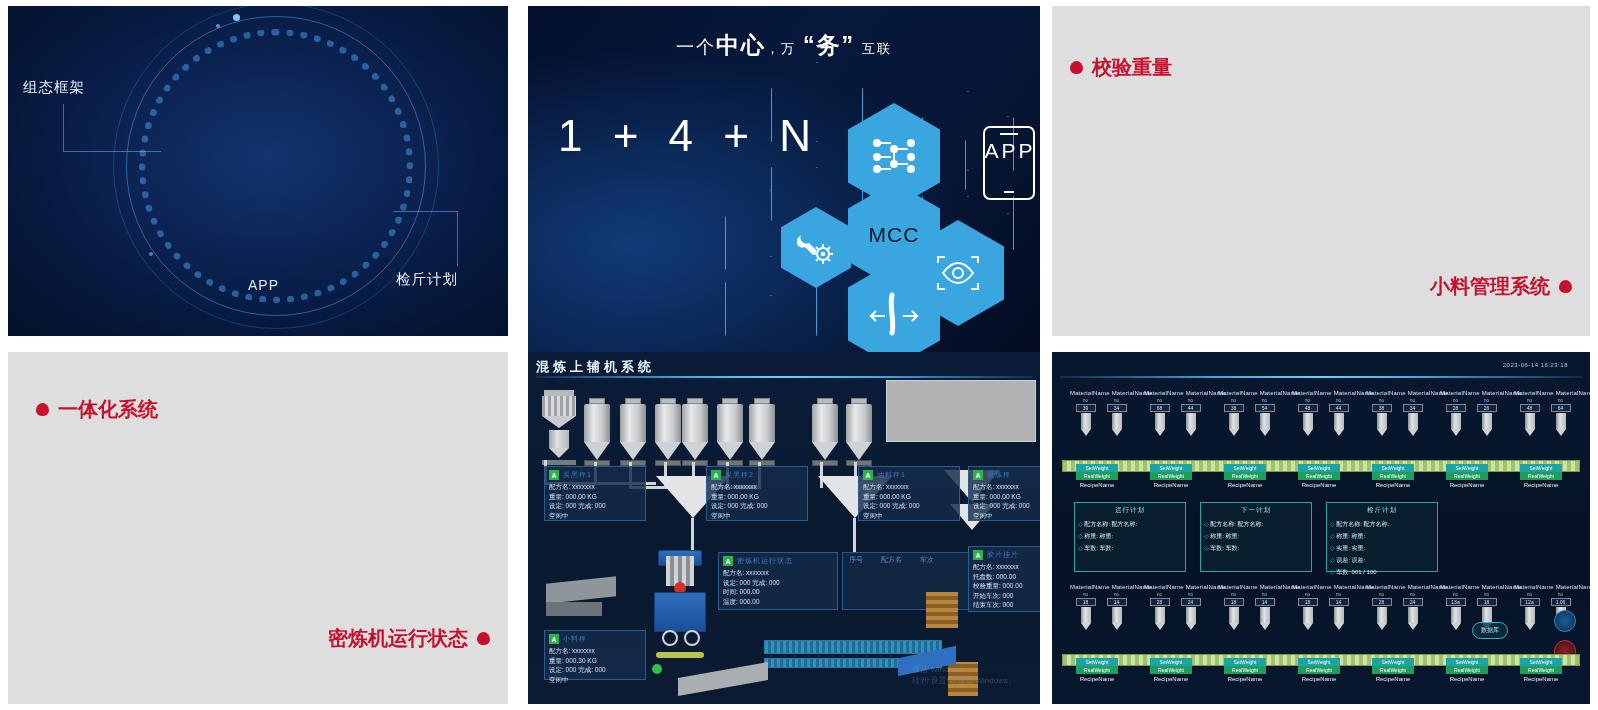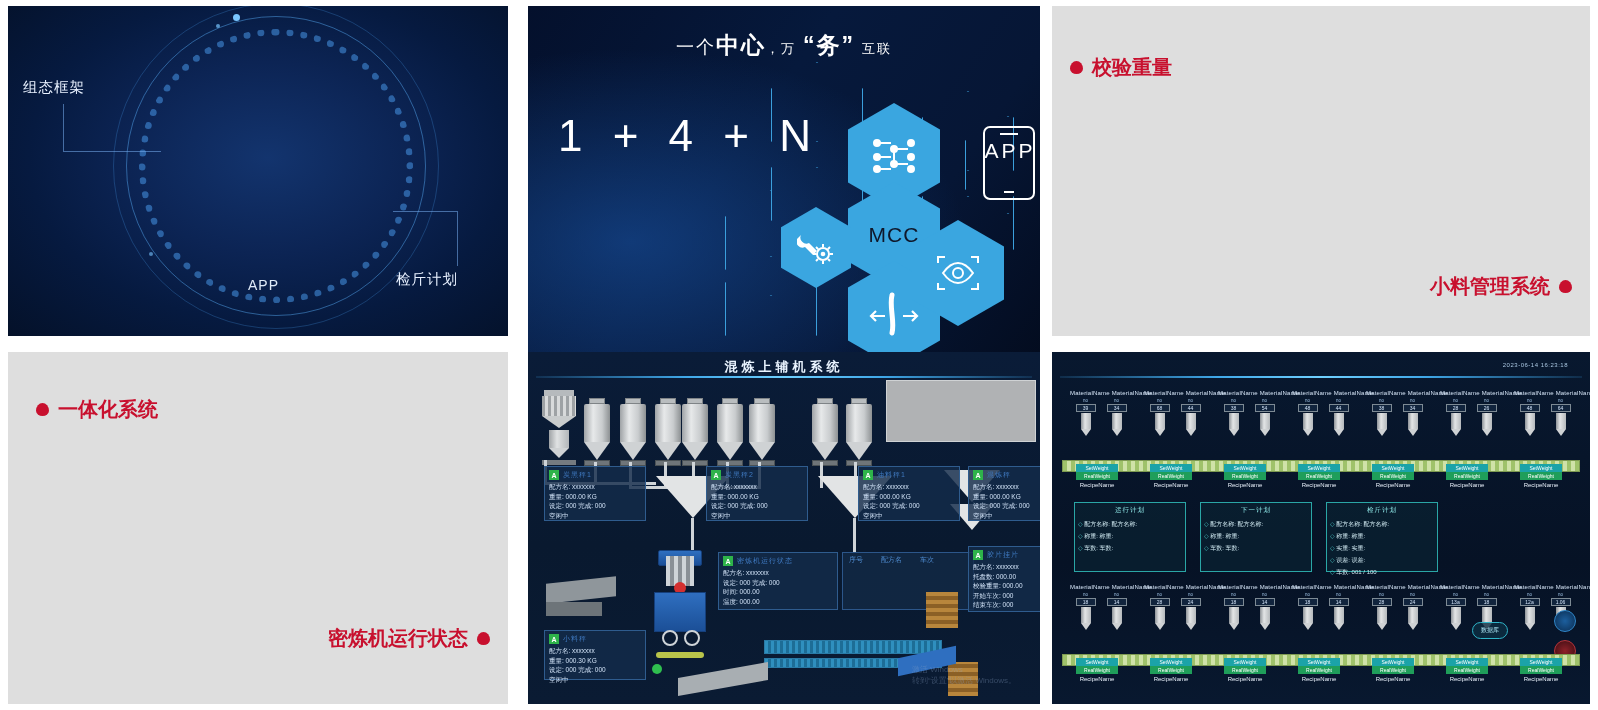--- a/index.html
+++ b/index.html
@@ -110,21 +110,21 @@
   #p4 .t1 { left:28px; top:44px; font-size:20px; }
   #p4 .t2 { right:18px; top:273px; font-size:20px; }
 
   
   #p5 { left:528px; top:352px; width:512px; height:352px; background:#091a33; }
   .hmi-bg { position:absolute; inset:0;
             background: linear-gradient(180deg,#0a1c38 0%, #09192f 55%, #0a1b33 100%); }
   .hmi-head { position:absolute; left:8px; right:8px; top:6px; height:26px; }
   .hmi-head .bar { position:absolute; left:0; right:0; top:18px; height:2px;
      background:linear-gradient(90deg, rgba(60,160,230,.15), #3fa7e8 30%, #6fd0ff 50%, #3fa7e8 70%, rgba(60,160,230,.15)); }
-  .hmi-title { position:absolute; left:0; right:0; top:0; text-align:center;
+  .hmi-title { position:absolute; left:0; right:0; top:0; text-align:left;
                color:#eaf4ff; font-size:13px; letter-spacing:4px; font-weight:700; }
   .silo { position:absolute; width:26px; }
   .silo .body { width:26px; height:38px; background:linear-gradient(90deg,#9fa3a6,#e7e9ea 35%,#c9ccce 70%,#8d9193);
                 border-radius:2px 2px 0 0; }
   .silo .cone { width:0; height:0; border-left:13px solid transparent; border-right:13px solid transparent;
                 border-top:18px solid #cfd2d4; }
   .silo .cap { width:16px; height:6px; margin:0 auto; background:#b9bdbf;
                border:1px solid #7f8487; }
   .silo .foot { width:26px; height:6px; background:#6f7579; border:1px solid #4a5155; }
   .mixcone { position:absolute; width:0; height:0; border-left:37px solid transparent;

